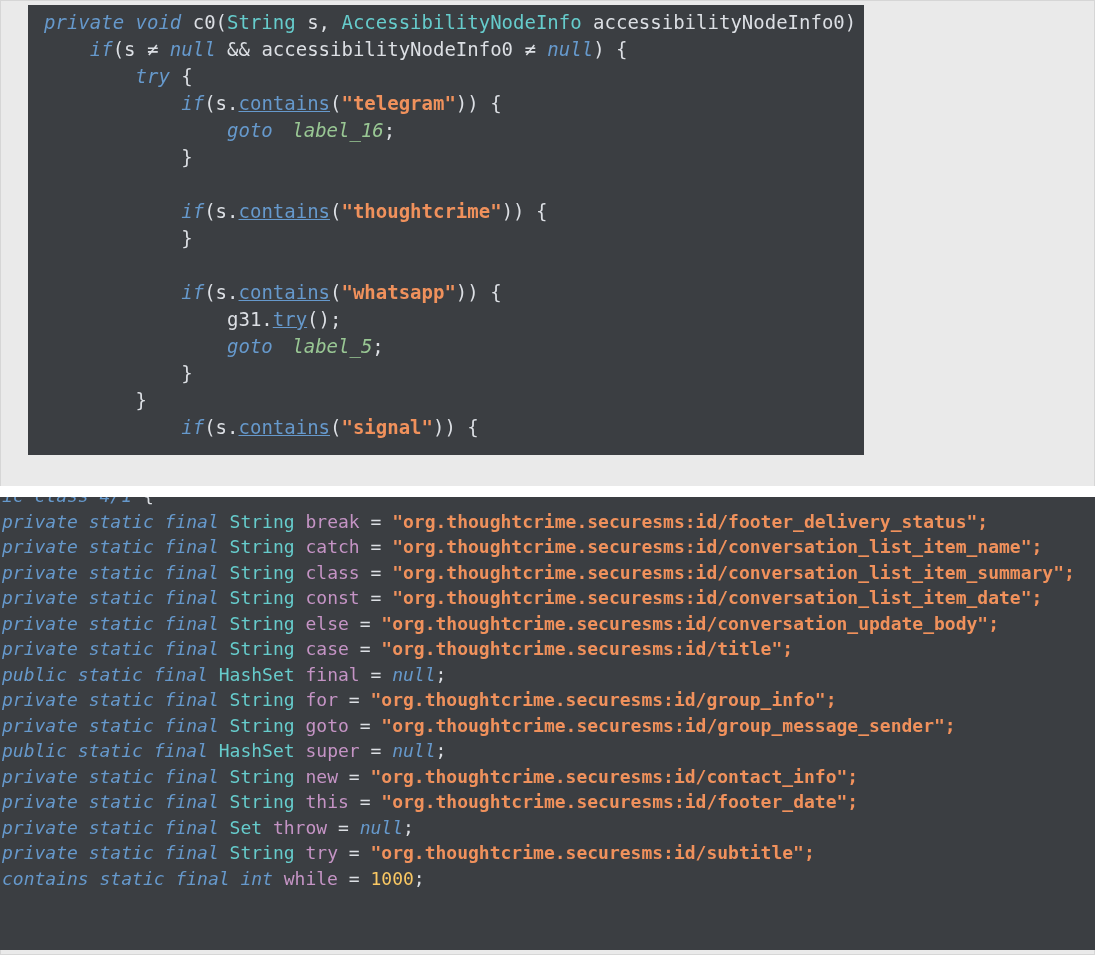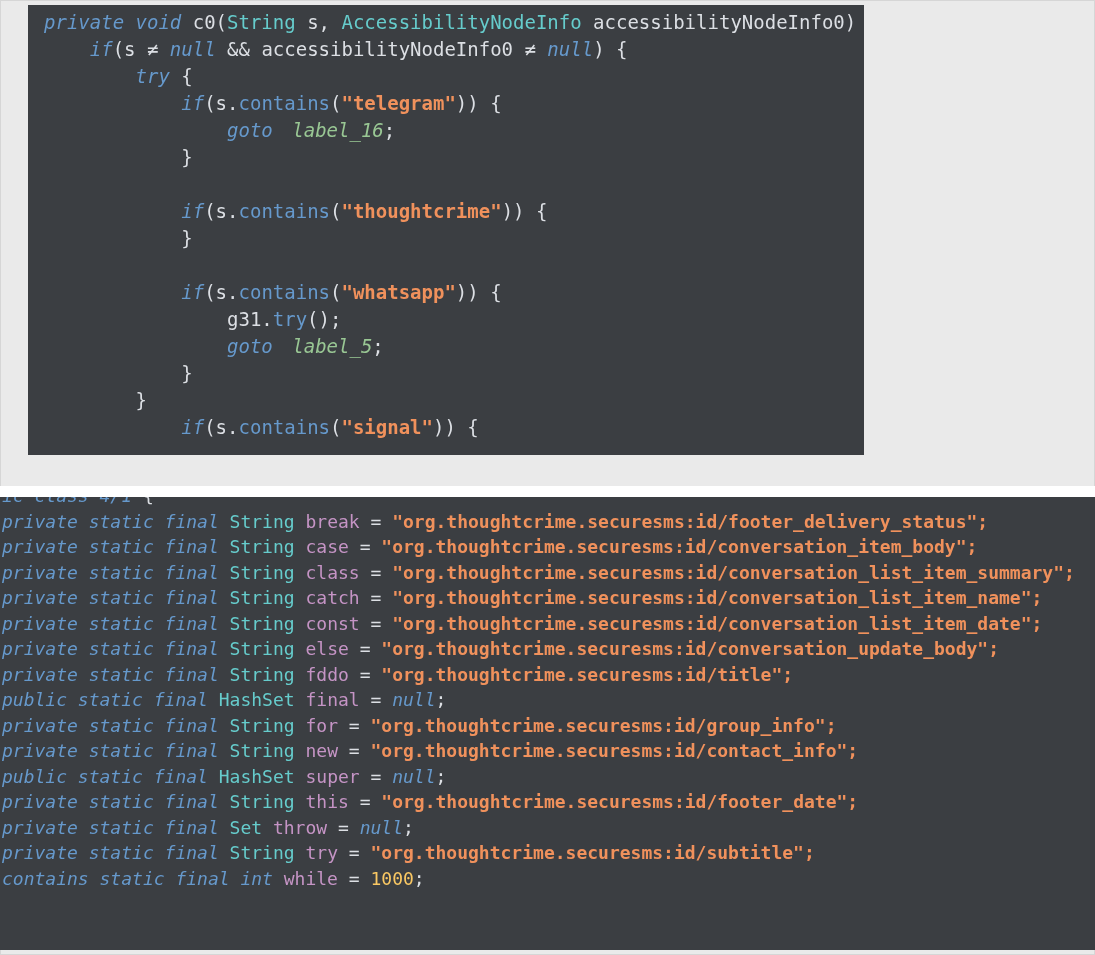--- a/index.html
+++ b/index.html
@@ -36,21 +36,21 @@
     position:absolute;left:0;top:486px;width:1095px;height:11px;
     background:#ffffff;
   }
   .line{
     white-space:pre;
     min-height:1em;
   }
   .line.hl{background:var(--hl,#484b50);}
   .tk-k{color:var(--kw,#6699cc);font-style:italic;}
   .tk-kx{color:var(--kw,#6699cc);font-style:italic;background:var(--hlw,#404349);}
-  .tk-m{color:var(--kw,#6699cc);}
+  .tk-m{color:var(--kw,#6699cc);text-decoration:underline;}
   .tk-t{color:var(--type,#66cccc);}
   .tk-p{color:var(--plain,#dcdfe4);}
   .tk-s{color:var(--str,#f0915c);font-weight:bold;}
   .tk-l{color:var(--lbl,#99c794);font-style:italic;margin-left:8px;}
   .tk-v{color:var(--mem,#c594c5);}
   .tk-n{color:var(--num,#fac863);}
 </style>
 </head>
 <body style="--bg: #3b3e42; --kw: #6699cc; --type: #66cccc; --plain: #dcdfe4; --str: #f0915c; --lbl: #99c794; --mem: #c594c5; --num: #fac863; --hl: #484b50; --hlw: #404349; background: rgb(234, 234, 234);">
 
@@ -75,29 +75,29 @@
         <div class="line"><span class="tk-p">            </span><span class="tk-k">if</span><span class="tk-p">(s.</span><span class="tk-m">contains</span><span class="tk-p">(</span><span class="tk-s">"signal"</span><span class="tk-p">)) {</span></div>
       </div>
   </section>
 
   <div class="band"></div>
 
   <section class="panel panel-bottom">
     <div class="code" id="code-bottom">
         <div class="line"><span class="tk-k">ic class 4/1</span><span class="tk-p"> {</span></div>
         <div class="line"><span class="tk-k">private static final </span><span class="tk-t">String</span><span class="tk-p"> </span><span class="tk-v">break</span><span class="tk-p"> = </span><span class="tk-s">"org.thoughtcrime.securesms:id/footer_delivery_status";</span></div>
-        <div class="line"><span class="tk-k">private static final </span><span class="tk-t">String</span><span class="tk-p"> </span><span class="tk-v">case</span><span class="tk-p"> = </span><span class="tk-s">"org.thoughtcrime.securesms:id/conversation_item_body";</span></div>
+        <div class="line"><span class="tk-k">private static final </span><span class="tk-t">String</span><span class="tk-p"> </span><span class="tk-v">catch</span><span class="tk-p"> = </span><span class="tk-s">"org.thoughtcrime.securesms:id/conversation_list_item_name";</span></div>
         <div class="line"><span class="tk-k">private static final </span><span class="tk-t">String</span><span class="tk-p"> </span><span class="tk-v">class</span><span class="tk-p"> = </span><span class="tk-s">"org.thoughtcrime.securesms:id/conversation_list_item_summary";</span></div>
-        <div class="line"><span class="tk-k">private static final </span><span class="tk-t">String</span><span class="tk-p"> </span><span class="tk-v">catch</span><span class="tk-p"> = </span><span class="tk-s">"org.thoughtcrime.securesms:id/conversation_list_item_name";</span></div>
         <div class="line"><span class="tk-k">private static final </span><span class="tk-t">String</span><span class="tk-p"> </span><span class="tk-v">const</span><span class="tk-p"> = </span><span class="tk-s">"org.thoughtcrime.securesms:id/conversation_list_item_date";</span></div>
         <div class="line"><span class="tk-k">private static final </span><span class="tk-t">String</span><span class="tk-p"> </span><span class="tk-v">else</span><span class="tk-p"> = </span><span class="tk-s">"org.thoughtcrime.securesms:id/conversation_update_body";</span></div>
-        <div class="line"><span class="tk-k">private static final </span><span class="tk-t">String</span><span class="tk-p"> </span><span class="tk-v">fddo</span><span class="tk-p"> = </span><span class="tk-s">"org.thoughtcrime.securesms:id/title";</span></div>
+        <div class="line"><span class="tk-k">private static final </span><span class="tk-t">String</span><span class="tk-p"> </span><span class="tk-v">case</span><span class="tk-p"> = </span><span class="tk-s">"org.thoughtcrime.securesms:id/title";</span></div>
         <div class="line"><span class="tk-k">public static final </span><span class="tk-t">HashSet</span><span class="tk-p"> </span><span class="tk-v">final</span><span class="tk-p"> = </span><span class="tk-k">null</span><span class="tk-p">;</span></div>
         <div class="line"><span class="tk-k">private static final </span><span class="tk-t">String</span><span class="tk-p"> </span><span class="tk-v">for</span><span class="tk-p"> = </span><span class="tk-s">"org.thoughtcrime.securesms:id/group_info";</span></div>
+        <div class="line"><span class="tk-k">private static final </span><span class="tk-t">String</span><span class="tk-p"> </span><span class="tk-v">goto</span><span class="tk-p"> = </span><span class="tk-s">"org.thoughtcrime.securesms:id/group_message_sender";</span></div>
+        <div class="line"><span class="tk-k">public static final </span><span class="tk-t">HashSet</span><span class="tk-p"> </span><span class="tk-v">super</span><span class="tk-p"> = </span><span class="tk-k">null</span><span class="tk-p">;</span></div>
         <div class="line"><span class="tk-k">private static final </span><span class="tk-t">String</span><span class="tk-p"> </span><span class="tk-v">new</span><span class="tk-p"> = </span><span class="tk-s">"org.thoughtcrime.securesms:id/contact_info";</span></div>
-        <div class="line"><span class="tk-k">public static final </span><span class="tk-t">HashSet</span><span class="tk-p"> </span><span class="tk-v">super</span><span class="tk-p"> = </span><span class="tk-k">null</span><span class="tk-p">;</span></div>
         <div class="line"><span class="tk-k">private static final </span><span class="tk-t">String</span><span class="tk-p"> </span><span class="tk-v">this</span><span class="tk-p"> = </span><span class="tk-s">"org.thoughtcrime.securesms:id/footer_date";</span></div>
         <div class="line"><span class="tk-k">private static final </span><span class="tk-t">Set</span><span class="tk-p"> </span><span class="tk-v">throw</span><span class="tk-p"> = </span><span class="tk-k">null</span><span class="tk-p">;</span></div>
         <div class="line"><span class="tk-k">private static final </span><span class="tk-t">String</span><span class="tk-p"> </span><span class="tk-v">try</span><span class="tk-p"> = </span><span class="tk-s">"org.thoughtcrime.securesms:id/subtitle";</span></div>
         <div class="line"><span class="tk-k">contains static final int </span><span class="tk-v">while</span><span class="tk-p"> = </span><span class="tk-n">1000</span><span class="tk-p">;</span></div>
       </div>
   </section>
 </div>
 
 </body></html>

